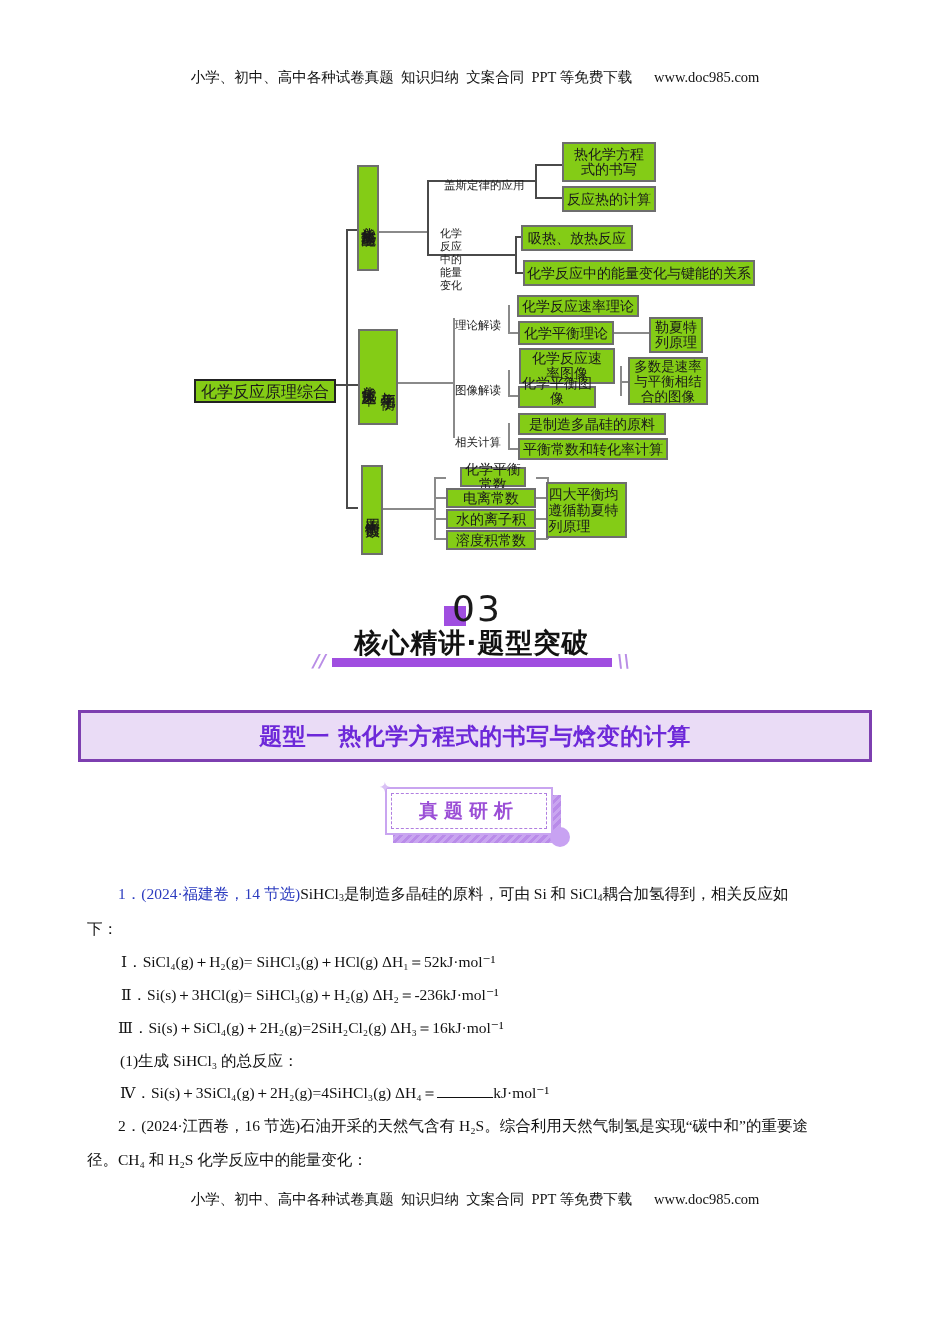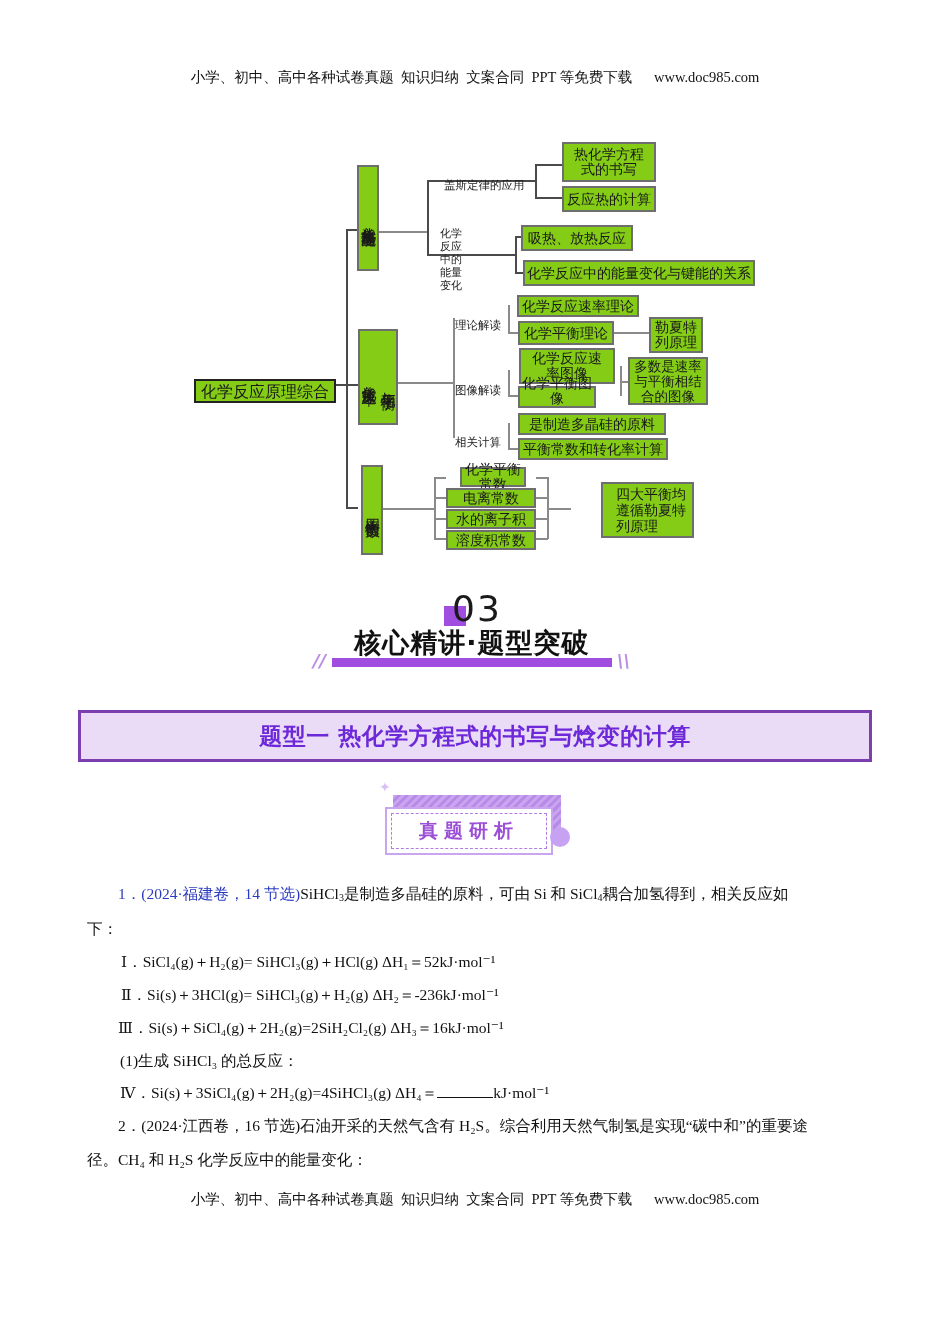--- a/index.html
+++ b/index.html
@@ -37,21 +37,21 @@
   .type-box { position: absolute; left: 78px; top: 710px; width: 794px; height: 52px;
               background: #eadcf6; border: 3px solid #7d3fb0; box-sizing: border-box;
               display: flex; align-items: center; justify-content: center; }
   .type-title { font-family: "DejaVu Sans", sans-serif; font-weight: bold; font-size: 23px;
                 color: #6d28d9; letter-spacing: 0.5px; }
 
   .zt-wrap { position: absolute; left: 385px; top: 787px; width: 180px; height: 62px; }
   .zt-shadow { position: absolute; left: 8px; top: 8px; width: 168px; height: 48px;
                background: repeating-linear-gradient(135deg, #c9a5f0 0 3px, #b98be9 3px 6px); }
   .zt-main { position: absolute; left: 0; top: 0; width: 168px; height: 48px; background: #fff;
-             border: 2px solid #c9a5f0; box-sizing: border-box; margin-top: 20px; }
+             border: 2px solid #c9a5f0; box-sizing: border-box; }
   .zt-inner { position: absolute; left: 4px; top: 4px; right: 4px; bottom: 4px;
               border: 1.5px dashed #b07ee0; display: flex; align-items: center; justify-content: center; }
   .zt-text { font-family: "DejaVu Sans", sans-serif; font-weight: bold; font-size: 19px;
              color: #9b4fd6; letter-spacing: 6px; }
   .zt-planet { position: absolute; left: 165px; top: 40px; width: 20px; height: 20px; border-radius: 50%;
                background: #c8a2f2; }
   .zt-star { position: absolute; left: -6px; top: -8px; color: #d9c1f5; font-size: 14px; }
 
   
   .p { position: absolute; font-size: 15.5px; color: #111; white-space: nowrap; }
@@ -170,21 +170,21 @@
   </div>
   <div class="box" style="left:446px; top:530px; width:90px; height:20px;">
     <span>溶度积常数</span>
   </div>
   <div class="vlg" style="left:547px; top:477px; height:62px;"></div>
   <div class="hlg" style="left:536px; top:477px; width:12px;"></div>
   <div class="hlg" style="left:536px; top:497px; width:12px;"></div>
   <div class="hlg" style="left:536px; top:518px; width:12px;"></div>
   <div class="hlg" style="left:536px; top:538px; width:12px;"></div>
   <div class="hlg" style="left:547px; top:508px; width:24px;"></div>
-  <div class="box" style="left:601px; top:482px; width:93px; height:56px;justify-content:flex-end;">
+  <div class="box" style="left:546px; top:482px; width:81px; height:56px;">
     <span style="width:76px; text-align:left; font-size:14px; line-height:16px;">四大平衡均遵循勒夏特列原理</span>
   </div>
 </div>
 
 <div class="num-square"></div>
 <div class="num03">03</div>
 <div class="banner-underline"></div>
 <div class="banner-title">核心精讲·题型突破</div>
 <div class="slashes" style="left:313px; top:650px;">//</div>
 <div class="slashes" style="left:617px; top:650px;">\\</div>

